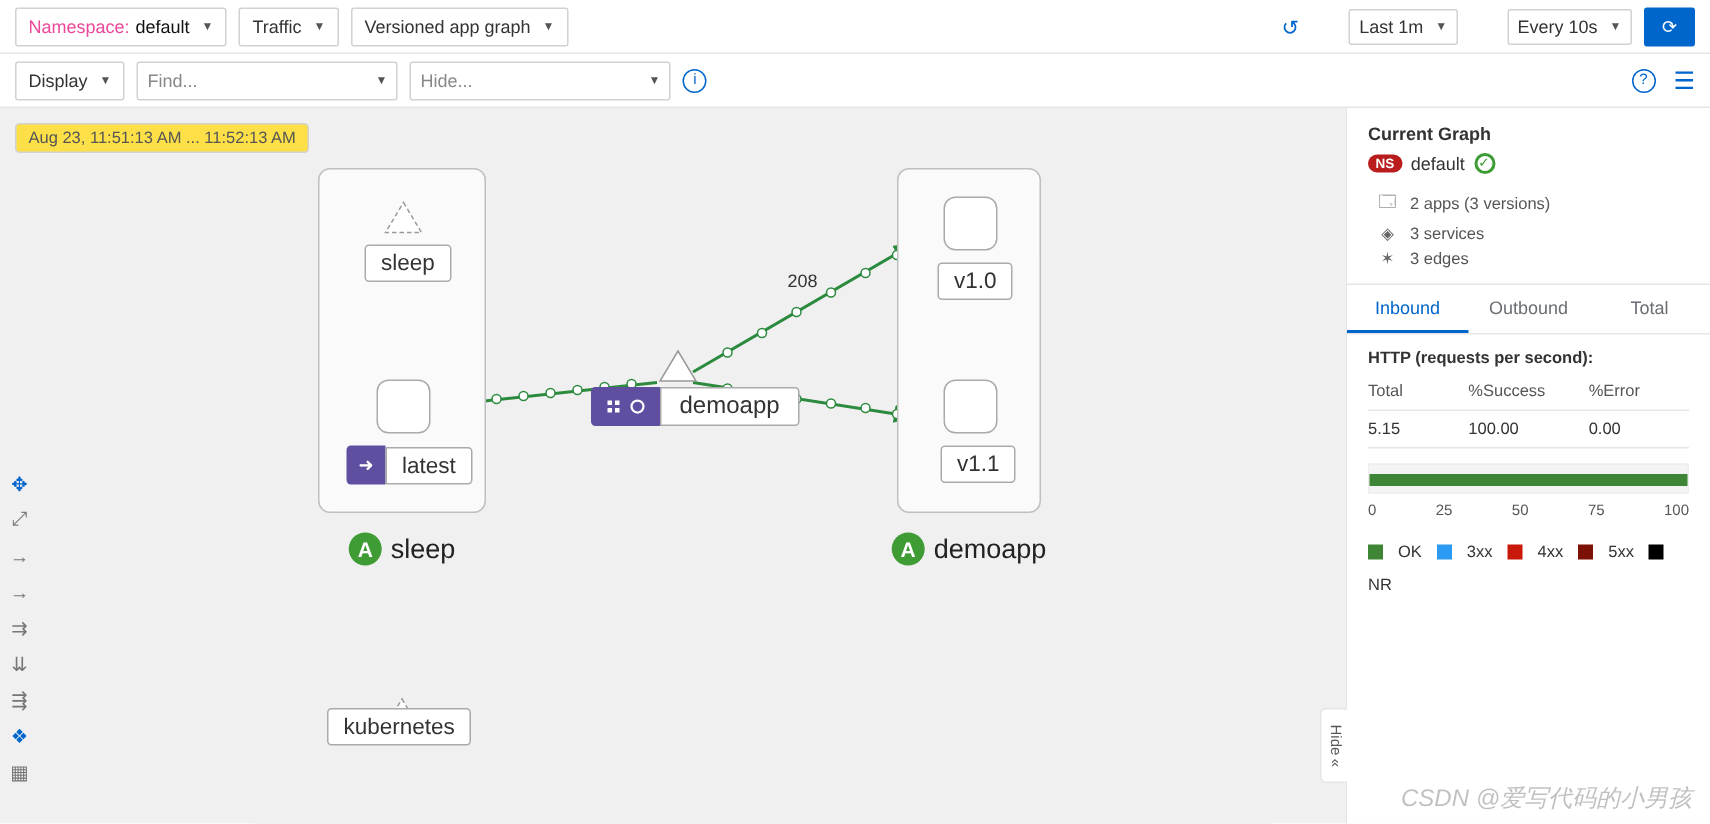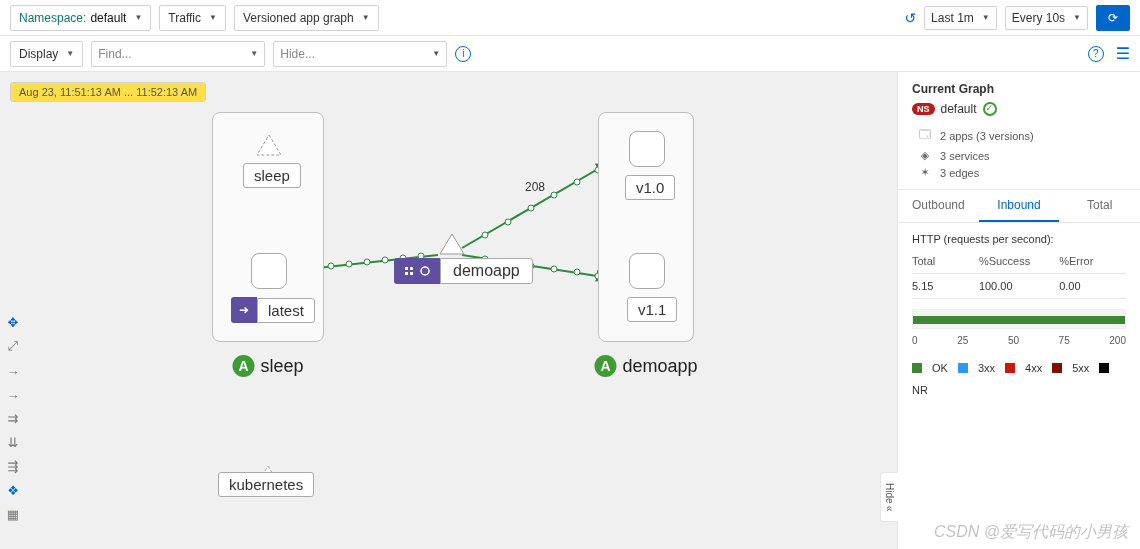--- a/index.html
+++ b/index.html
@@ -17,22 +17,22 @@
     --purple:#5c4b99;
     --app-badge:#3f9c35;
     --tab-blue:#0066cc;
   }
   *{box-sizing:border-box;}
   html,body{margin:0;padding:0;font-family:Arial,Helvetica,sans-serif;font-size:12px;color:var(--text);background:var(--bg);}
   body{width:1140px;height:549px;overflow:hidden;position:relative;}
   
   .toolbar{display:flex;align-items:center;height:36px;border-bottom:1px solid var(--border-light);gap:8px;padding:0 10px;background:var(--bg);}
   .drop{display:inline-flex;align-items:center;gap:4px;height:26px;padding:0 8px;border:1px solid var(--border);background:var(--bg-btn);border-radius:2px;cursor:pointer;white-space:nowrap;}
-  .drop.small{height:24px;padding:0 6px;}
-  .label-pre{color:#0f766e;text-align:center;}
+  .drop.small{height:24px;padding:0 6px;margin-left:25px;}
+  .label-pre{color:#ec4899;text-align:center;}
   .val{color:#111;}
   .caret{font-size:8px;color:#555;margin-left:4px;}
   .spacer{flex:1;}
   .reset-icn{color:var(--blue);font-size:14px;}
   .refresh-btn{width:34px;height:26px;background:var(--blue);border-radius:2px;display:flex;align-items:center;justify-content:center;color:#fff;cursor:pointer;}
   
   .finput{height:26px;width:174px;border:1px solid var(--border);padding:0 22px 0 6px;border-radius:2px;color:#888;display:flex;align-items:center;position:relative;background:#fff;}
   .finput .caret{position:absolute;right:6px;}
   .help-links{display:flex;gap:12px;color:var(--blue);align-items:center;}
   .help-circ{width:16px;height:16px;border:1.5px solid var(--blue);border-radius:50%;display:flex;align-items:center;justify-content:center;font-size:10px;color:var(--blue);}
@@ -68,21 +68,21 @@
   .ns-badge{background:#b91c1c;color:#fff;border-radius:9px;font-size:9px;padding:1px 5px;font-weight:bold;}
   .check{width:14px;height:14px;border-radius:50%;border:2px solid var(--badge-green);position:relative;}
   .check::after{content:"✓";color:var(--badge-green);font-size:9px;position:absolute;left:1px;top:-1px;}
   .summary{color:#555;margin-left:6px;}
   .summary-row{display:flex;align-items:center;gap:8px;margin:4px 0;font-size:11px;}
   .summary-row .ic{width:14px;text-align:center;color:#666;}
   
   .tabs{display:flex;border-top:1px solid var(--border-light);border-bottom:1px solid var(--border-light);}
   .tab{flex:1;text-align:center;padding:8px 0;font-size:12px;color:var(--text-muted);cursor:pointer;}
   .tab.active{color:var(--tab-blue);border-bottom:2px solid var(--tab-blue);}
-  .metric-title{font-weight:normal;padding:10px 14px 4px;font-size:11px;}
+  .metric-title{font-weight:bold;padding:10px 14px 4px;font-size:11px;}
   .mtable{width:100%;padding:0 14px;font-size:11px;}
   .mtable .hrow,.mtable .drow{display:flex;padding:6px 0;}
   .mtable .hrow{color:#555;border-bottom:1px solid var(--border-light);}
   .mtable .drow{border-bottom:1px solid var(--border-light);}
   .mtable .c1{flex:1;}
   .mtable .c2{flex:1.2;}
   .mtable .c3{flex:1;}
   
   .spark-wrap{padding:10px 14px;}
   .spark{height:20px;background:#f4f4f4;position:relative;border:1px solid #eee;}
@@ -283,22 +283,22 @@
             <span class="ic">◈</span>
             <span>3 services</span>
           </div>
         <div class="summary-row">
             <span class="ic">✶</span>
             <span>3 edges</span>
           </div>
       </div>
     </div>
     <div class="tabs">
+      <div class="tab active">Inbound</div>
       <div class="tab">Outbound</div>
-      <div class="tab active">Inbound</div>
       <div class="tab">Total</div>
     </div>
     <div class="metric-title">HTTP (requests per second):</div>
     <div class="mtable">
       <div class="hrow">
         <div class="c1">Total</div>
         <div class="c2">%Success</div>
         <div class="c3">%Error</div>
       </div>
       <div class="drow">
@@ -309,21 +309,21 @@
     </div>
     <div class="spark-wrap">
       <div class="spark">
         <div class="fill"></div>
       </div>
       <div class="spark-xaxis">
         <span>0</span>
         <span>25</span>
         <span>50</span>
         <span>75</span>
-        <span>200</span>
+        <span>100</span>
       </div>
     </div>
     <div class="legend">
       <span class="sw" style="background:#3e8635"></span>
         <span>OK</span>
       <span class="sw" style="background:#2b9af3"></span>
         <span>3xx</span>
       <span class="sw" style="background:#c9190b"></span>
         <span>4xx</span>
       <span class="sw" style="background:#7d1007"></span>

